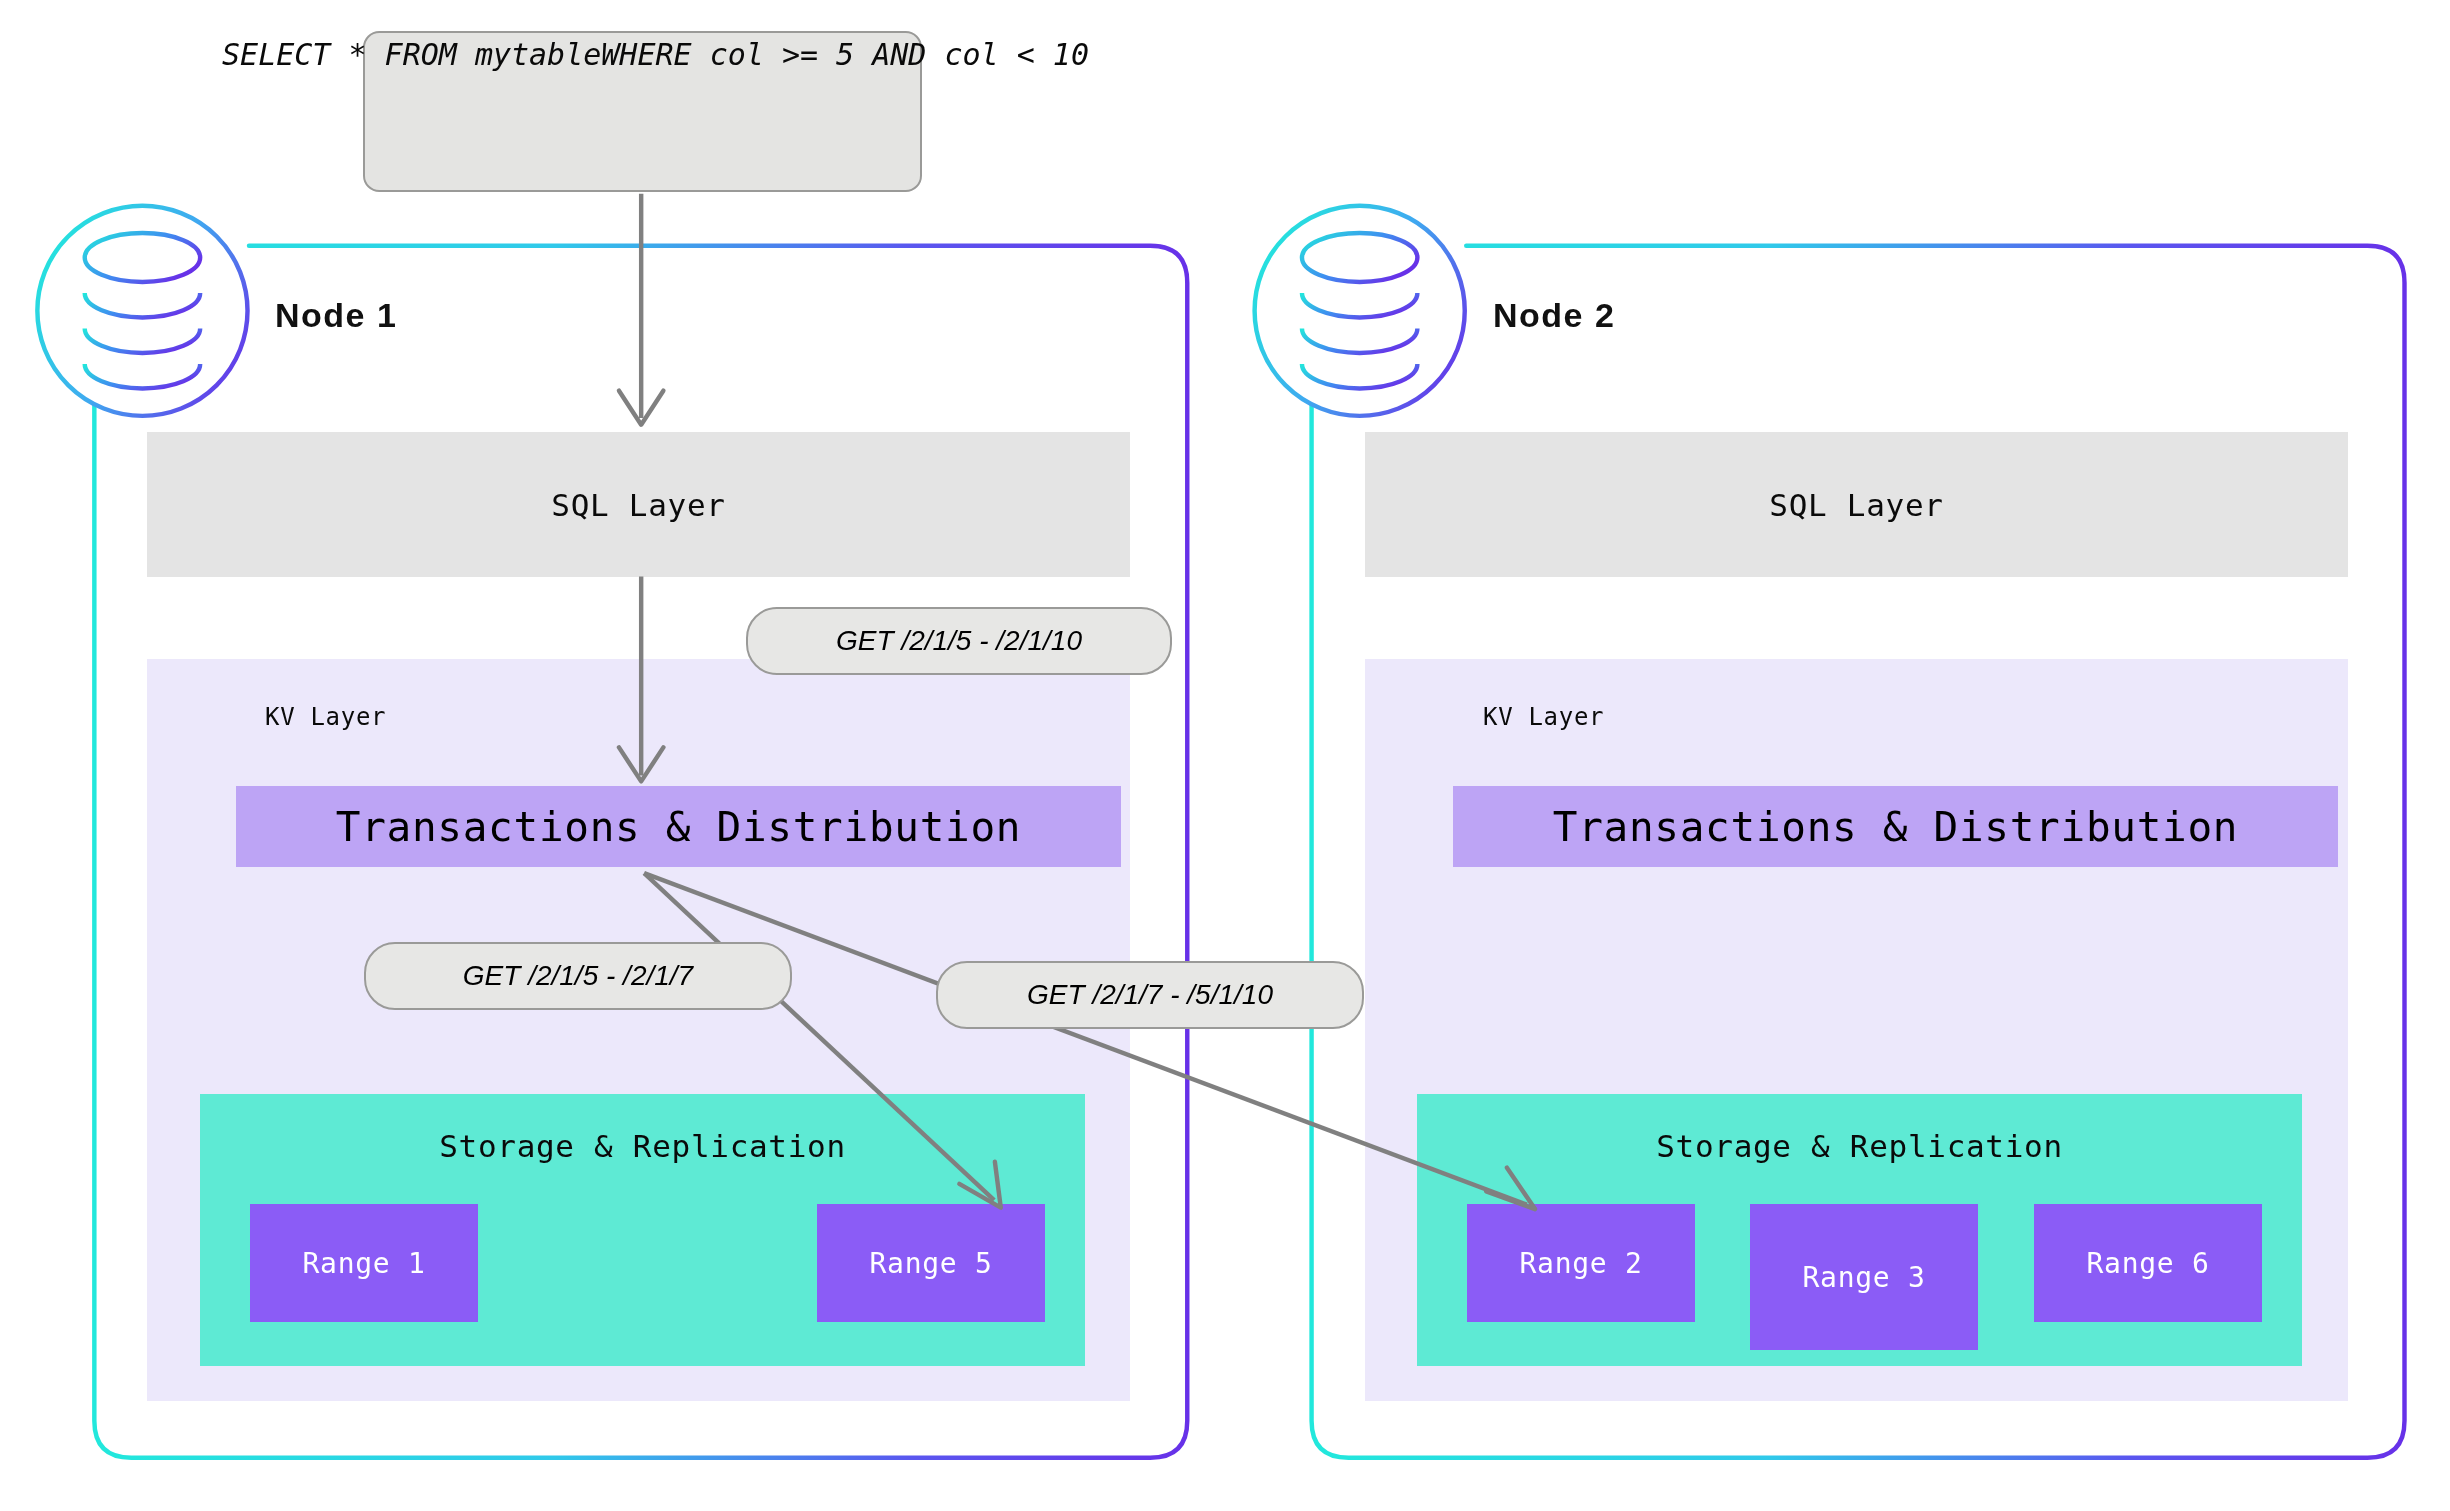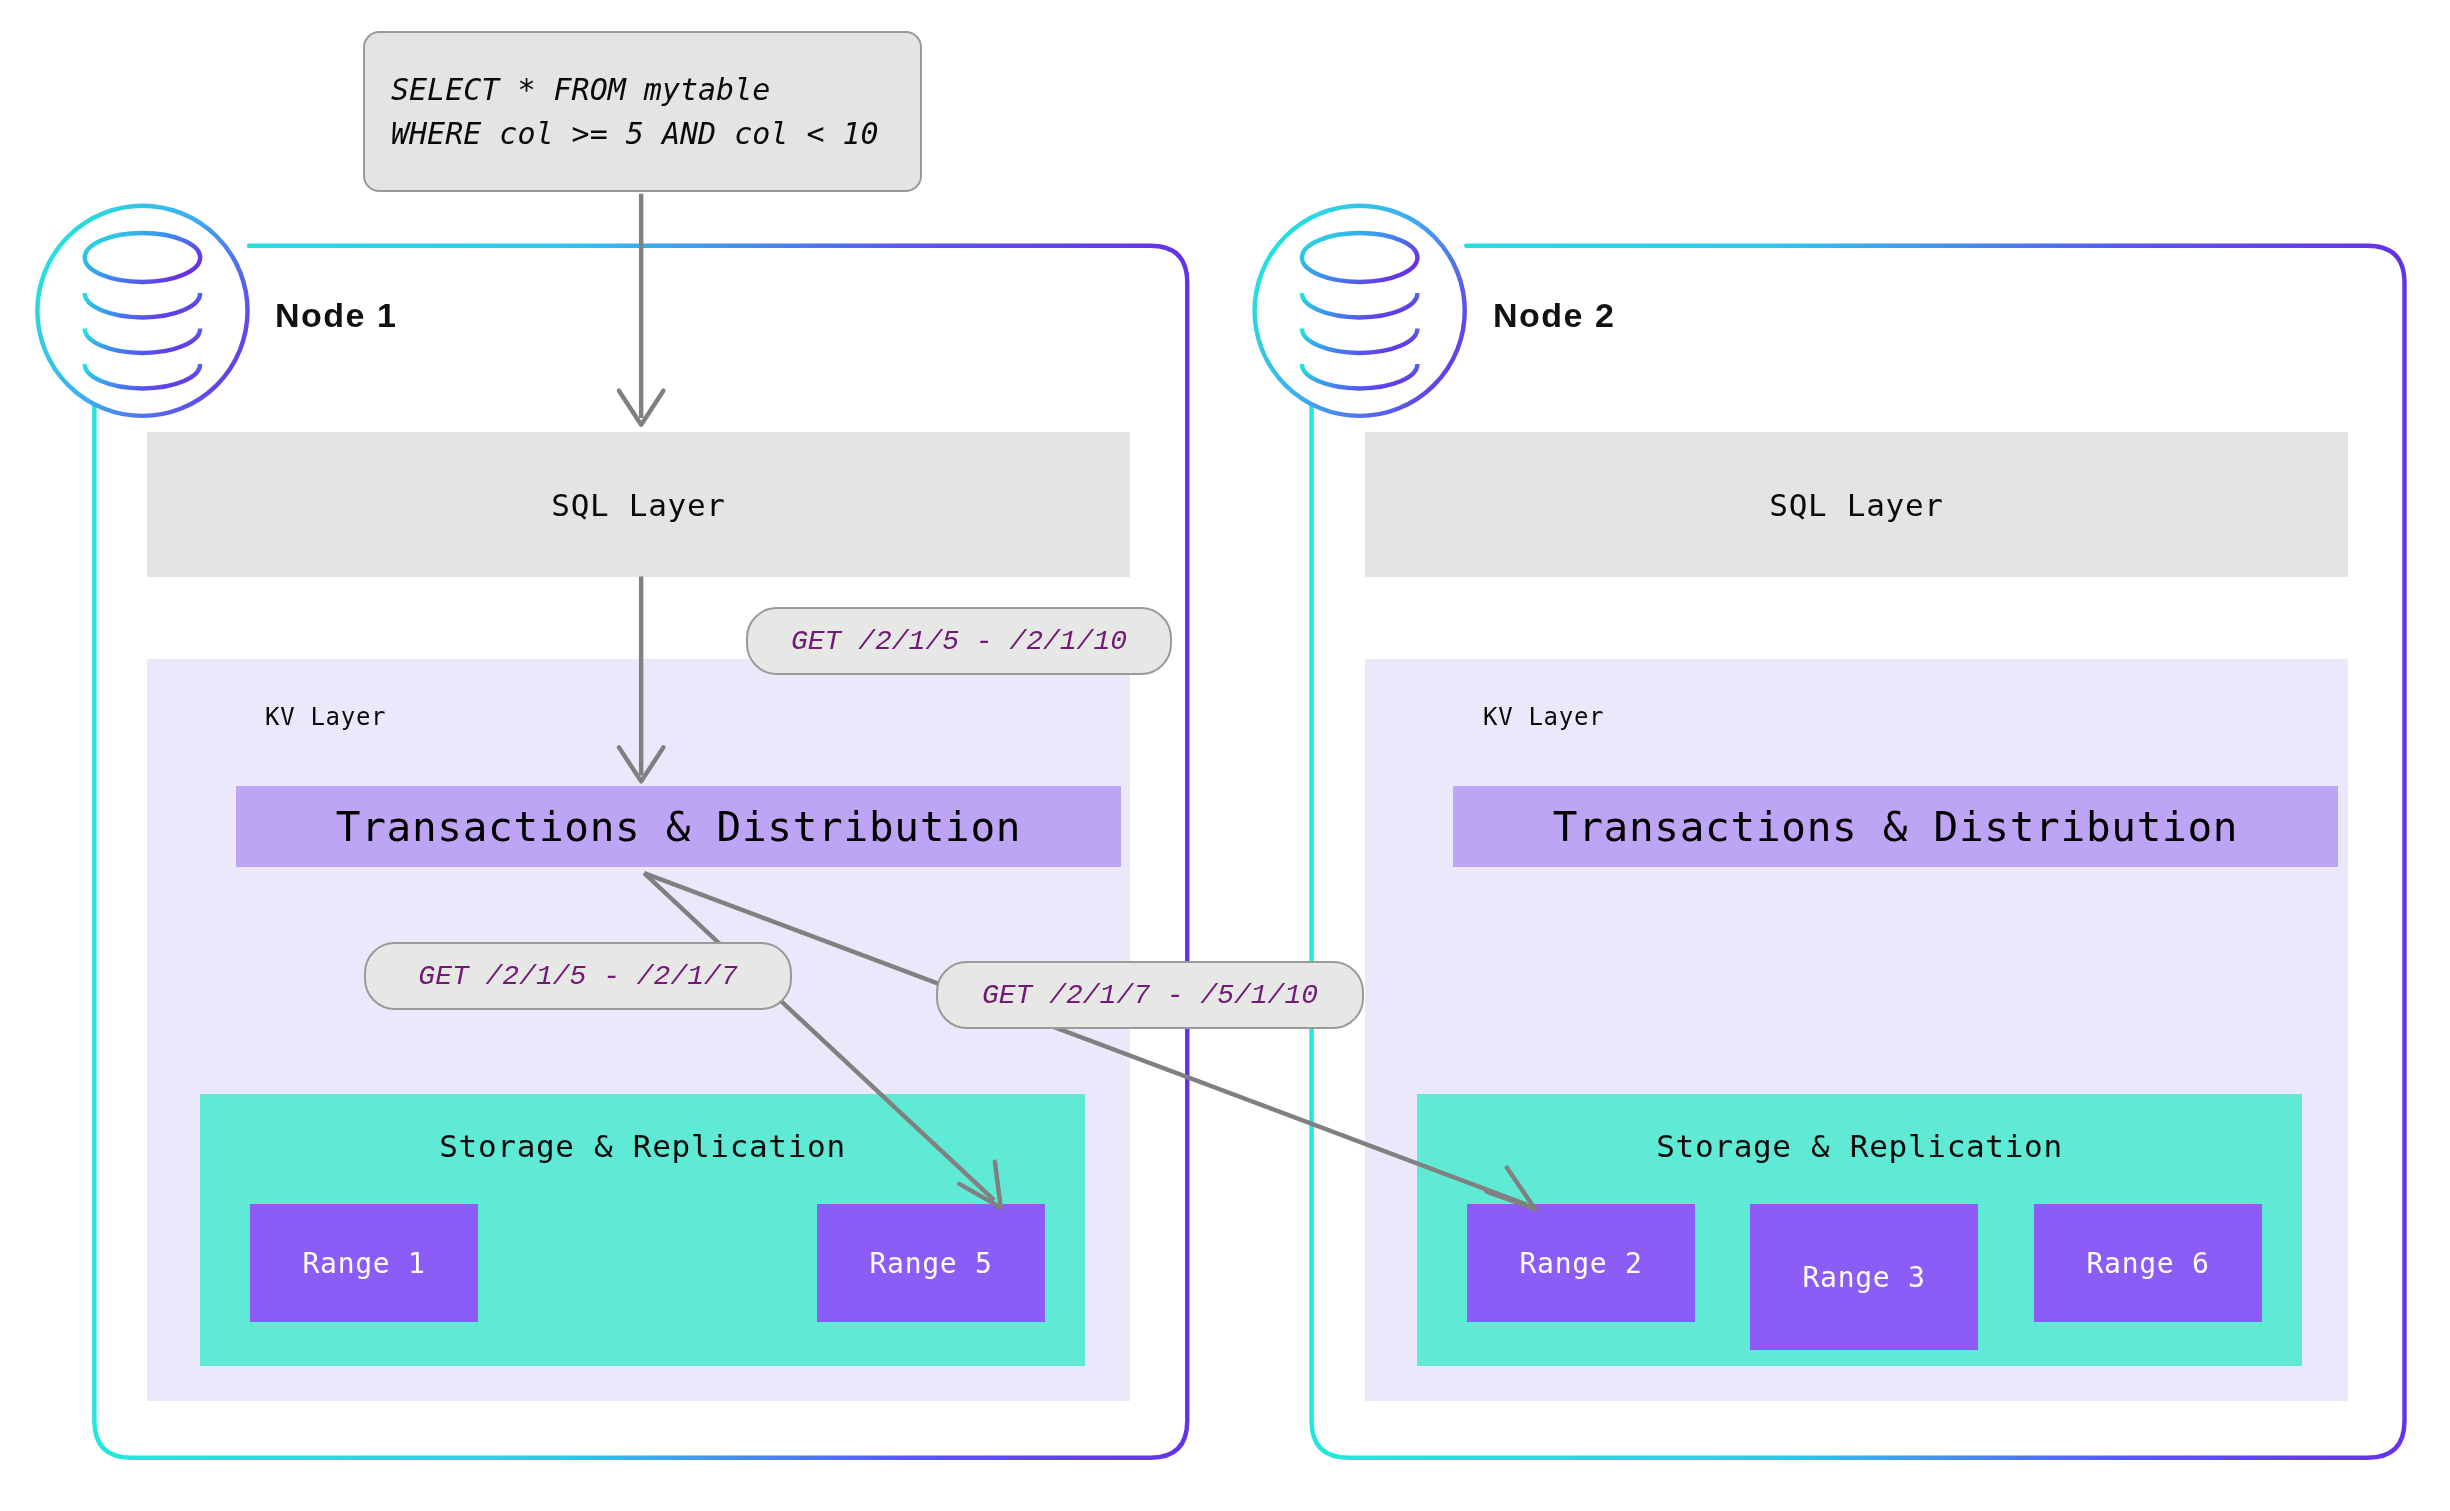--- a/index.html
+++ b/index.html
@@ -105,36 +105,36 @@
     letter-spacing: 0.7px;
   }
   .pill {
     position: absolute;
     background: #e7e7e5;
     border: 2.2px solid #9a9a98;
     border-radius: 31px;
     display: flex;
     align-items: center;
     justify-content: center;
-    font-family: Liberation Mono, monospace;
+    font-family: Liberation Sans, sans-serif;
     font-style: italic;
     font-size: 28px;
-    color: #701a75;
+    color: #000000;
     letter-spacing: 0px;
     box-sizing: border-box;
     white-space: nowrap;
   }
   .query-box {
     position: absolute;
     background: #e4e4e2;
     border: 2.2px solid #9a9a98;
     border-radius: 16.3px;
     box-sizing: border-box;
     display: flex;
-    flex-direction: column;
+    flex-direction: row;
     justify-content: center;
     padding-left: 26px;
     font-family: "DejaVu Sans Mono", monospace;
     font-style: italic;
     font-size: 30px;
     line-height: 1.45;
     color: #0a0a0a;
     white-space: nowrap;
   }
 </style>

